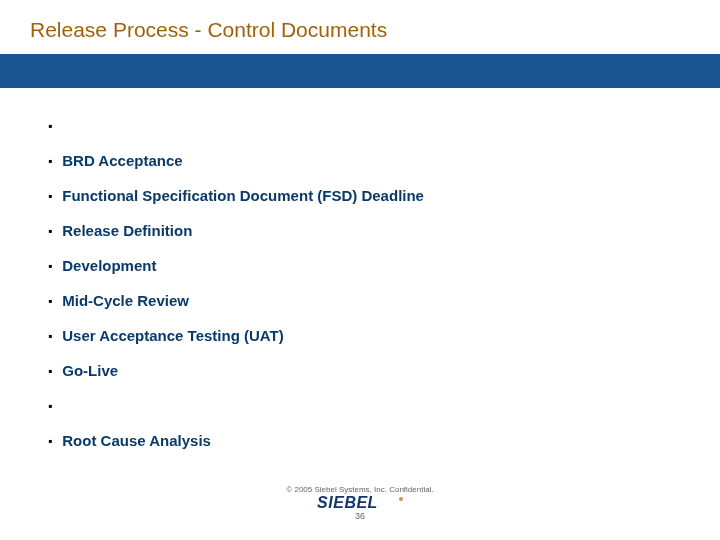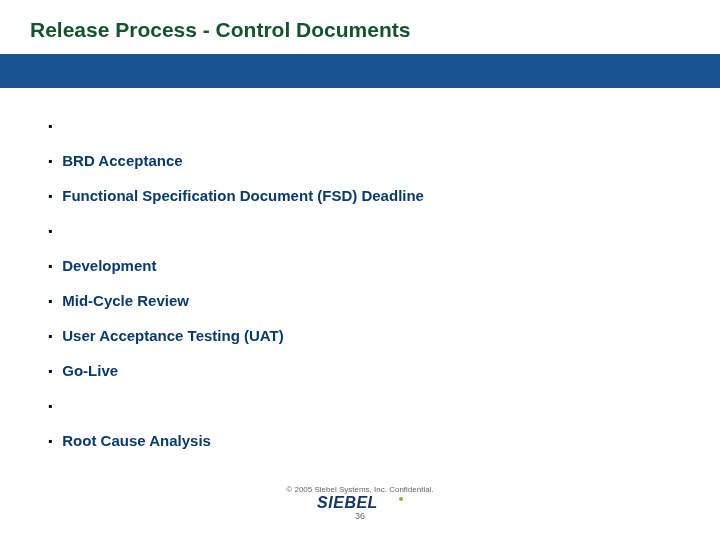--- a/index.html
+++ b/index.html
@@ -10,22 +10,22 @@
       background: #fff;
       position: relative;
       overflow: hidden;
     }
     .title-bar {
       padding: 18px 0 12px 30px;
       background: #fff;
     }
     .title {
       font-size: 21px;
-      font-weight: bold;
-      color: #14532d;
+      font-weight: normal;
+      color: #a16207;
     }
     .blue-band {
       background: #1a5490;
       height: 34px;
       width: 100%;
     }
     .content {
       padding: 28px 30px 0 48px;
     }
     .bullet-item {
@@ -106,20 +106,21 @@
   <div class="bullet-item">
     <span class="bullet-marker">▪</span>
     <span class="bullet-text">BRD Acceptance</span>
   </div>
   <div class="bullet-item">
     <span class="bullet-marker">▪</span>
     <span class="bullet-text">Functional Specification Document (FSD) Deadline</span>
   </div>
   <div class="bullet-item">
     <span class="bullet-marker">▪</span>
+    <span class="bullet-text">Release Definition</span>
   </div>
   <div class="bullet-item">
     <span class="bullet-marker">▪</span>
     <span class="bullet-text">Development</span>
   </div>
   <div class="bullet-item">
     <span class="bullet-marker">▪</span>
     <span class="bullet-text">Mid-Cycle Review</span>
   </div>
   <div class="bullet-item">

